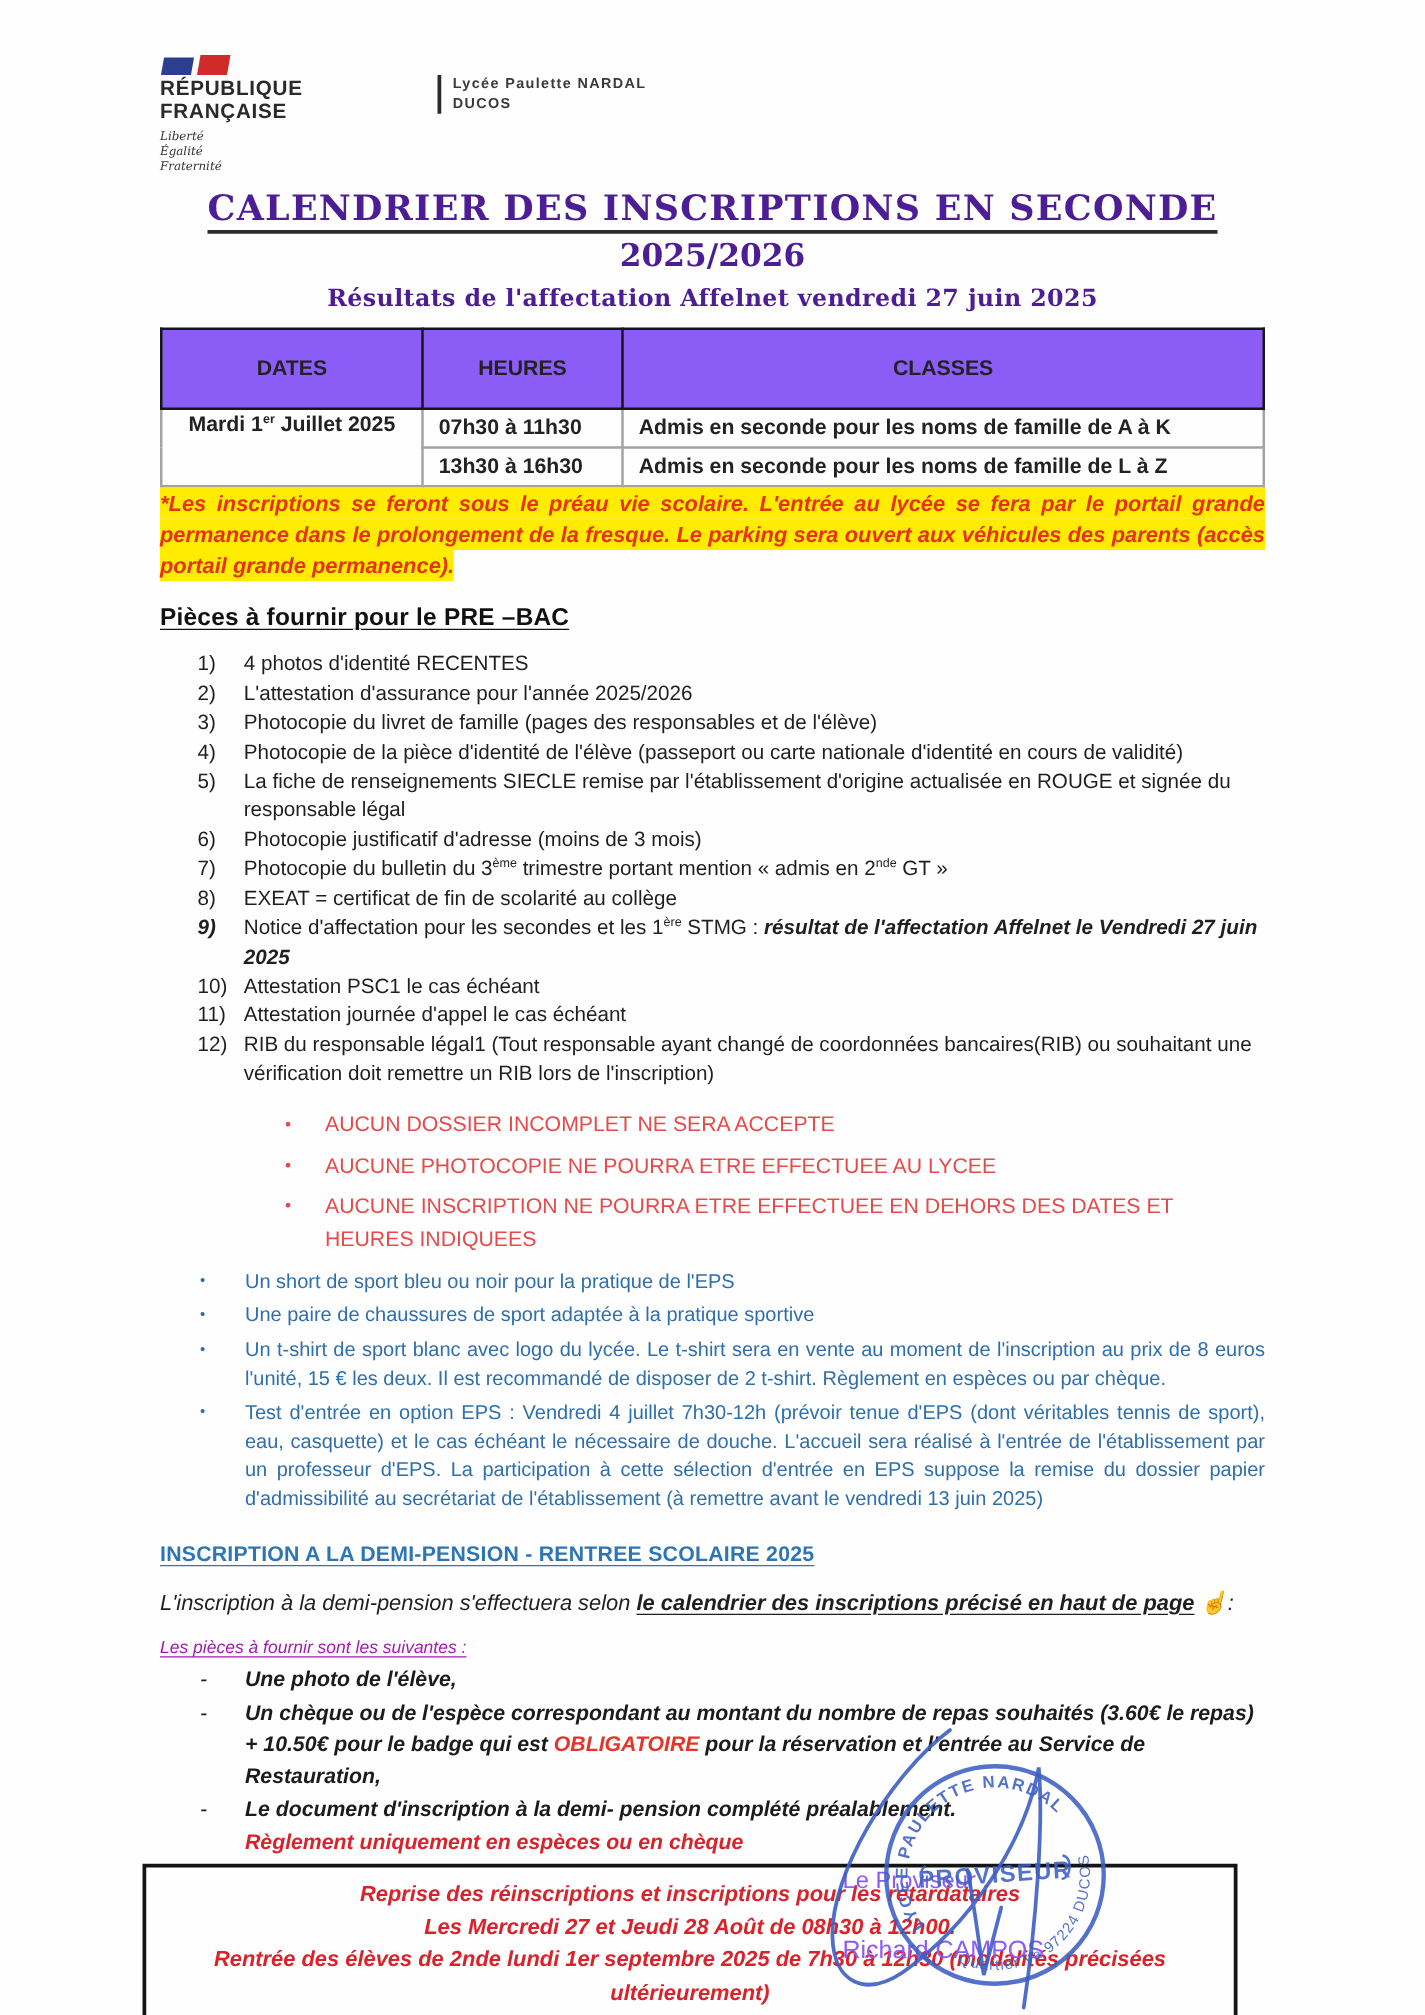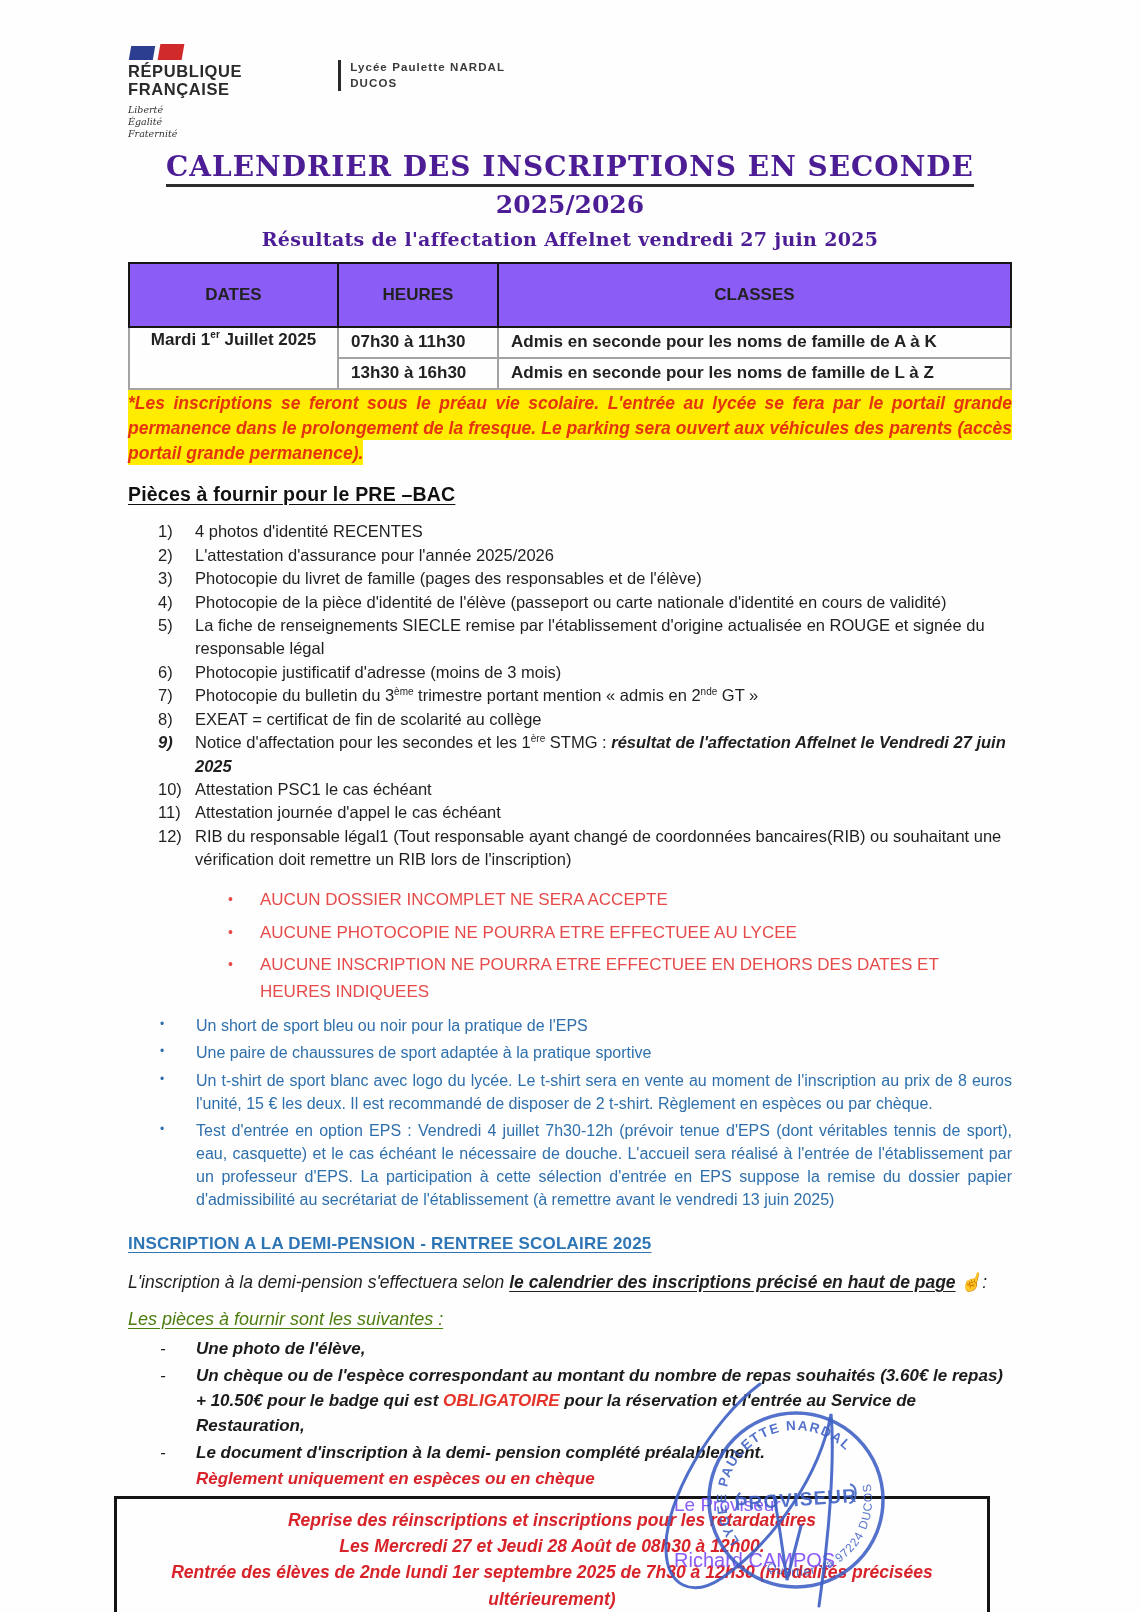--- a/index.html
+++ b/index.html
@@ -1,21 +1,21 @@
 <!DOCTYPE html>
 <html><head>
 <meta charset="utf-8">
 <style>
   html,body{margin:0;padding:0;background:#ffffff;}
   .page{width:1140px;height:1612px;background:#fefefe;position:relative;overflow:hidden;
         font-family:"Liberation Sans",sans-serif;color:#1c1c1c;}
   .content{padding:46px 128px 0 128px;}
 
   
-  .gov-header{display:flex;align-items:flex-start;}
+  .gov-header{display:flex;align-items:flex-start;gap:12px;}
   .flag{display:flex;gap:5px;height:14px;margin-bottom:3px;margin-left:2px;}
   .flag .fb{width:24px;background:#2c3e8f;transform:skewX(-10deg);}
   .flag .fr{width:24px;background:#d02a2a;transform:skewX(-10deg);margin-top:-2px;}
   .rf-name{font-weight:bold;font-size:16.5px;line-height:1.08;letter-spacing:.6px;color:#2a2a2a;}
   .motto{font-family:"DejaVu Serif",serif;font-style:italic;font-size:9.5px;line-height:1.3;margin-top:5px;color:#333;}
   .school{border-left:3px solid #2a2a2a;padding-left:9px;margin-left:96px;margin-top:14px;
           font-size:11.5px;font-weight:bold;letter-spacing:1.1px;line-height:1.35;color:#3a3a3a;}
 
   
   .title-wrap{text-align:center;margin-top:10px;font-family:"DejaVu Serif",serif;color:#4c1d95;}
@@ -60,21 +60,21 @@
   .eps-list{margin-top:8px;color:#2e6fac;font-size:16px;line-height:1.45;}
   .eps-row{display:flex;margin-bottom:4px;}
   .eps-row .bullet{flex:none;width:36px;margin-left:32px;font-size:12px;padding-top:2px;}
   .eps-row .etext{flex:1;text-align:justify;}
 
   
   .dp-heading{margin-top:22px;color:#2e75b6;font-weight:bold;font-size:17px;letter-spacing:.2px;
               text-decoration:underline;text-underline-offset:3px;}
   .dp-intro{margin-top:18px;font-style:italic;font-size:17.5px;color:#1f1f1f;}
   .dp-intro .intro-link{font-weight:bold;text-decoration:underline;text-underline-offset:3px;}
-  .pieces-heading{margin-top:16px;color:#4d7c0f;font-style:italic;font-size:18px;
+  .pieces-heading{margin-top:16px;color:#a21caf;font-style:italic;font-size:14px;
                   text-decoration:underline;text-underline-offset:3px;}
   .dash-list{margin-top:7px;font-weight:bold;font-style:italic;font-size:17px;line-height:1.45;color:#1b1b1b;}
   .dash-row{display:flex;margin-bottom:3px;}
   .dash-row .dash{flex:none;width:36px;margin-left:32px;font-weight:normal;}
   .dash-row .dtext{flex:1;}
   .red{color:#e5342a;}
   .payment-note{margin-left:68px;margin-top:1px;color:#d8232a;font-weight:bold;font-style:italic;font-size:17px;}
 
   
   .bottom-box{margin-top:7px;margin-left:-14px;width:846px;border:3px solid #141414;

